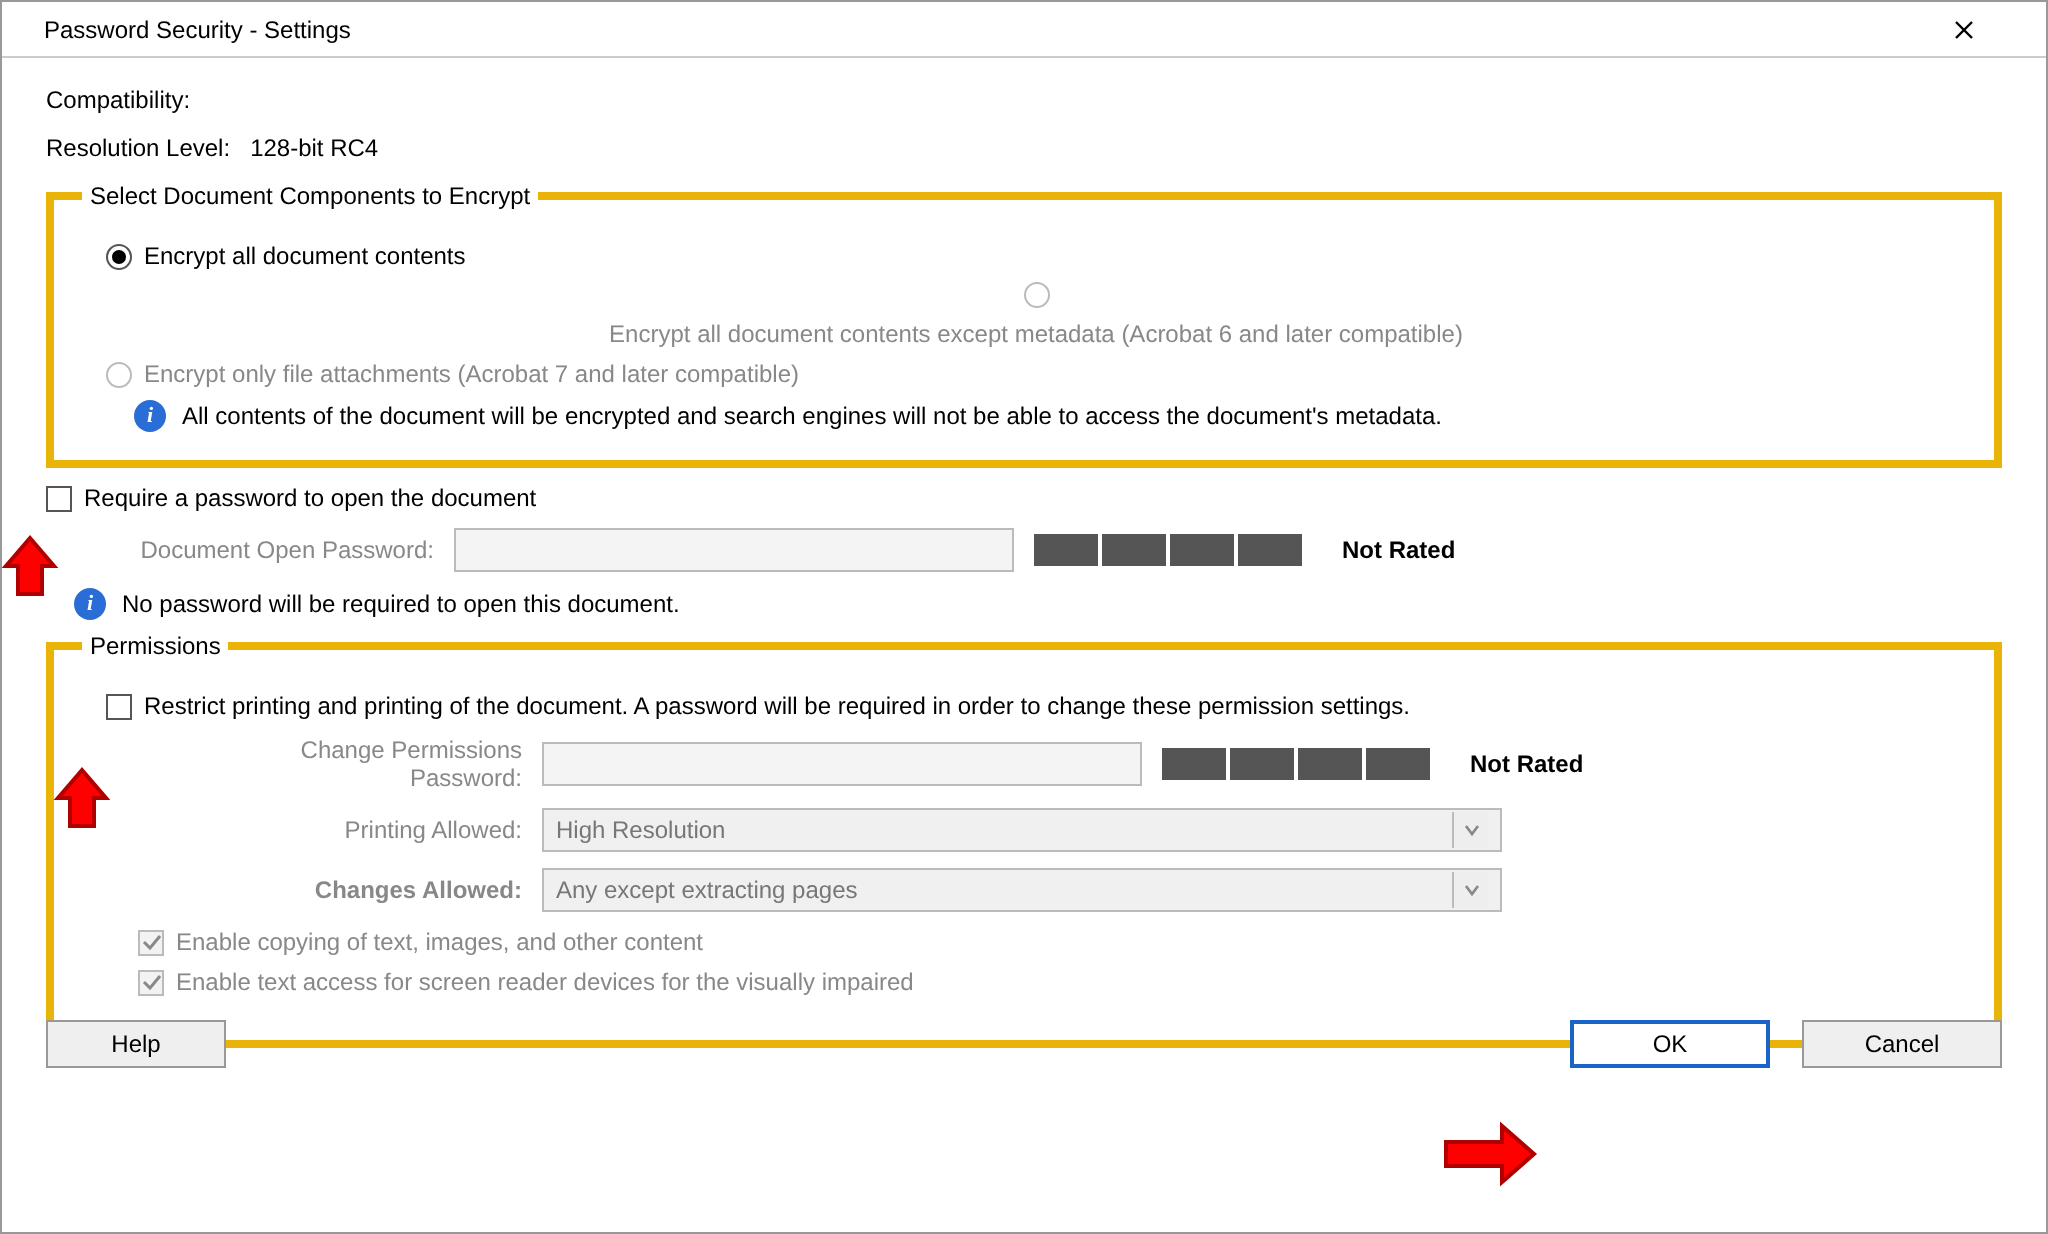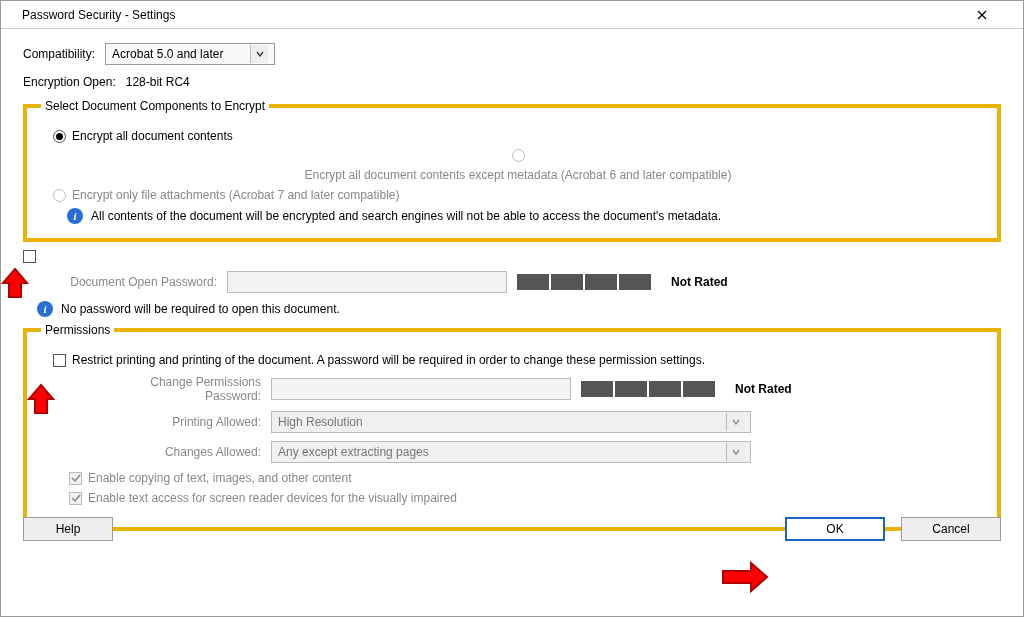--- a/index.html
+++ b/index.html
@@ -148,32 +148,24 @@
           <line x1="1" y1="1" x2="9" y2="9" stroke="#000" stroke-width="1.2"></line>
           <line x1="9" y1="1" x2="1" y2="9" stroke="#000" stroke-width="1.2"></line>
         </svg>
     </div>
   </div>
 
   <div class="content">
 
     <div class="row">
       <span class="label">Compatibility:</span>
-      <div class="combo">
-        <span class="combo-text">Acrobat 5.0 and later</span>
-        <span class="chev">
-          <svg width="8" height="8" viewBox="0 0 8 8">
-              <polyline points="1,2 4,6 7,2" fill="none" stroke="#333" stroke-width="1.3"></polyline>
-            </svg>
-        </span>
-      </div>
     </div>
 
     <div class="row">
-      <span class="label">Encryption Open:</span>
+      <span class="label">Resolution Level:</span>
       <span>128-bit RC4</span>
     </div>
 
     <fieldset>
       <legend>Select Document Components to Encrypt</legend>
 
       <div class="radio-row" style="margin-left:12px;">
         <span class="radio checked"></span>
         <span>Encrypt all document contents</span>
       </div>
@@ -191,20 +183,21 @@
       <div class="info-row">
         <span class="info-icon">i</span>
         <span>All contents of the document will be encrypted and search engines will not be able to access the document's metadata.</span>
       </div>
     </fieldset>
 
     <div class="check-row" style="margin-left:0;">
       <span class="checkbox">
         
       </span>
+      <span>Require a password to open the document</span>
     </div>
 
     <div class="field-row">
       <span class="field-label disabled-text">Document Open Password:</span>
       <input class="text-input disabled" type="password" disabled="" style="">
       <div class="strength-bar">
         <div class="strength-seg"></div>
         <div class="strength-seg"></div>
         <div class="strength-seg"></div>
         <div class="strength-seg"></div>
@@ -245,21 +238,21 @@
           <span class="combo-text">High Resolution</span>
           <span class="chev">
             <svg width="8" height="8" viewBox="0 0 8 8">
                 <polyline points="1,2 4,6 7,2" fill="none" stroke="#888" stroke-width="1.3"></polyline>
               </svg>
           </span>
         </div>
       </div>
 
       <div class="field-row indent">
-        <span class="field-label disabled-text right" style="width:170px;">Changes Allowed:</span>
+        <span class="field-label disabled-text right" style="width:170px;font-weight:bold;">Changes Allowed:</span>
         <div class="combo disabled wide-combo">
           <span class="combo-text">Any except extracting pages</span>
           <span class="chev">
             <svg width="8" height="8" viewBox="0 0 8 8">
                 <polyline points="1,2 4,6 7,2" fill="none" stroke="#888" stroke-width="1.3"></polyline>
               </svg>
           </span>
         </div>
       </div>
 

